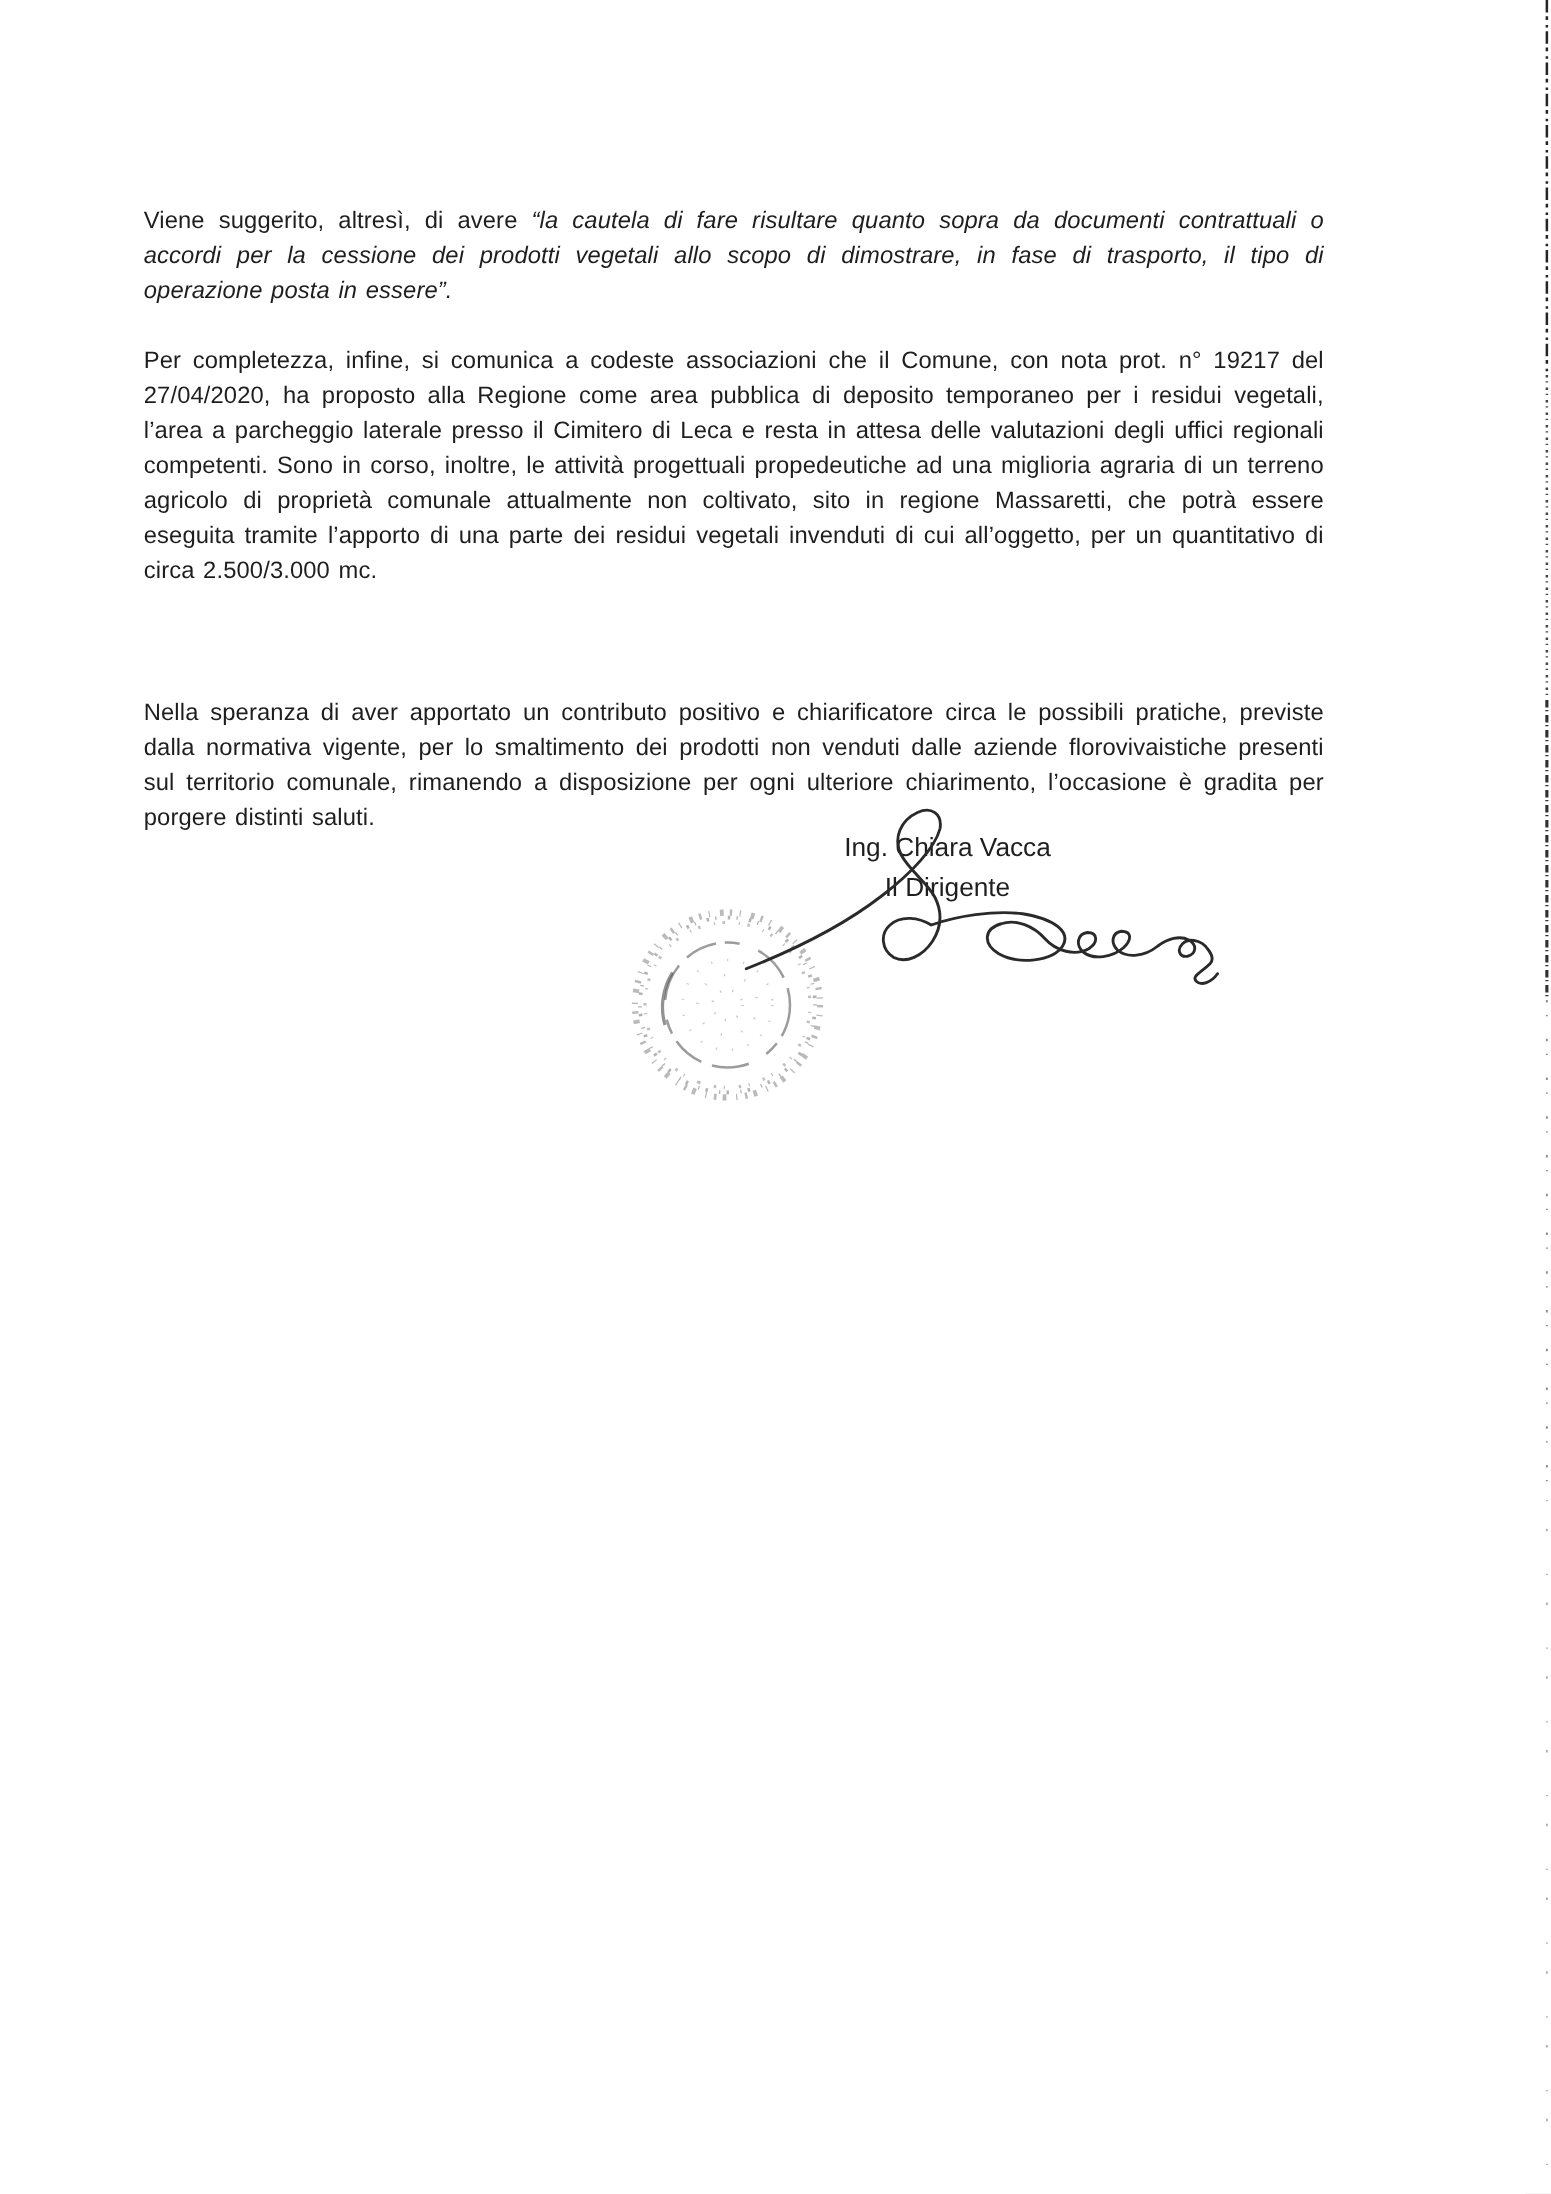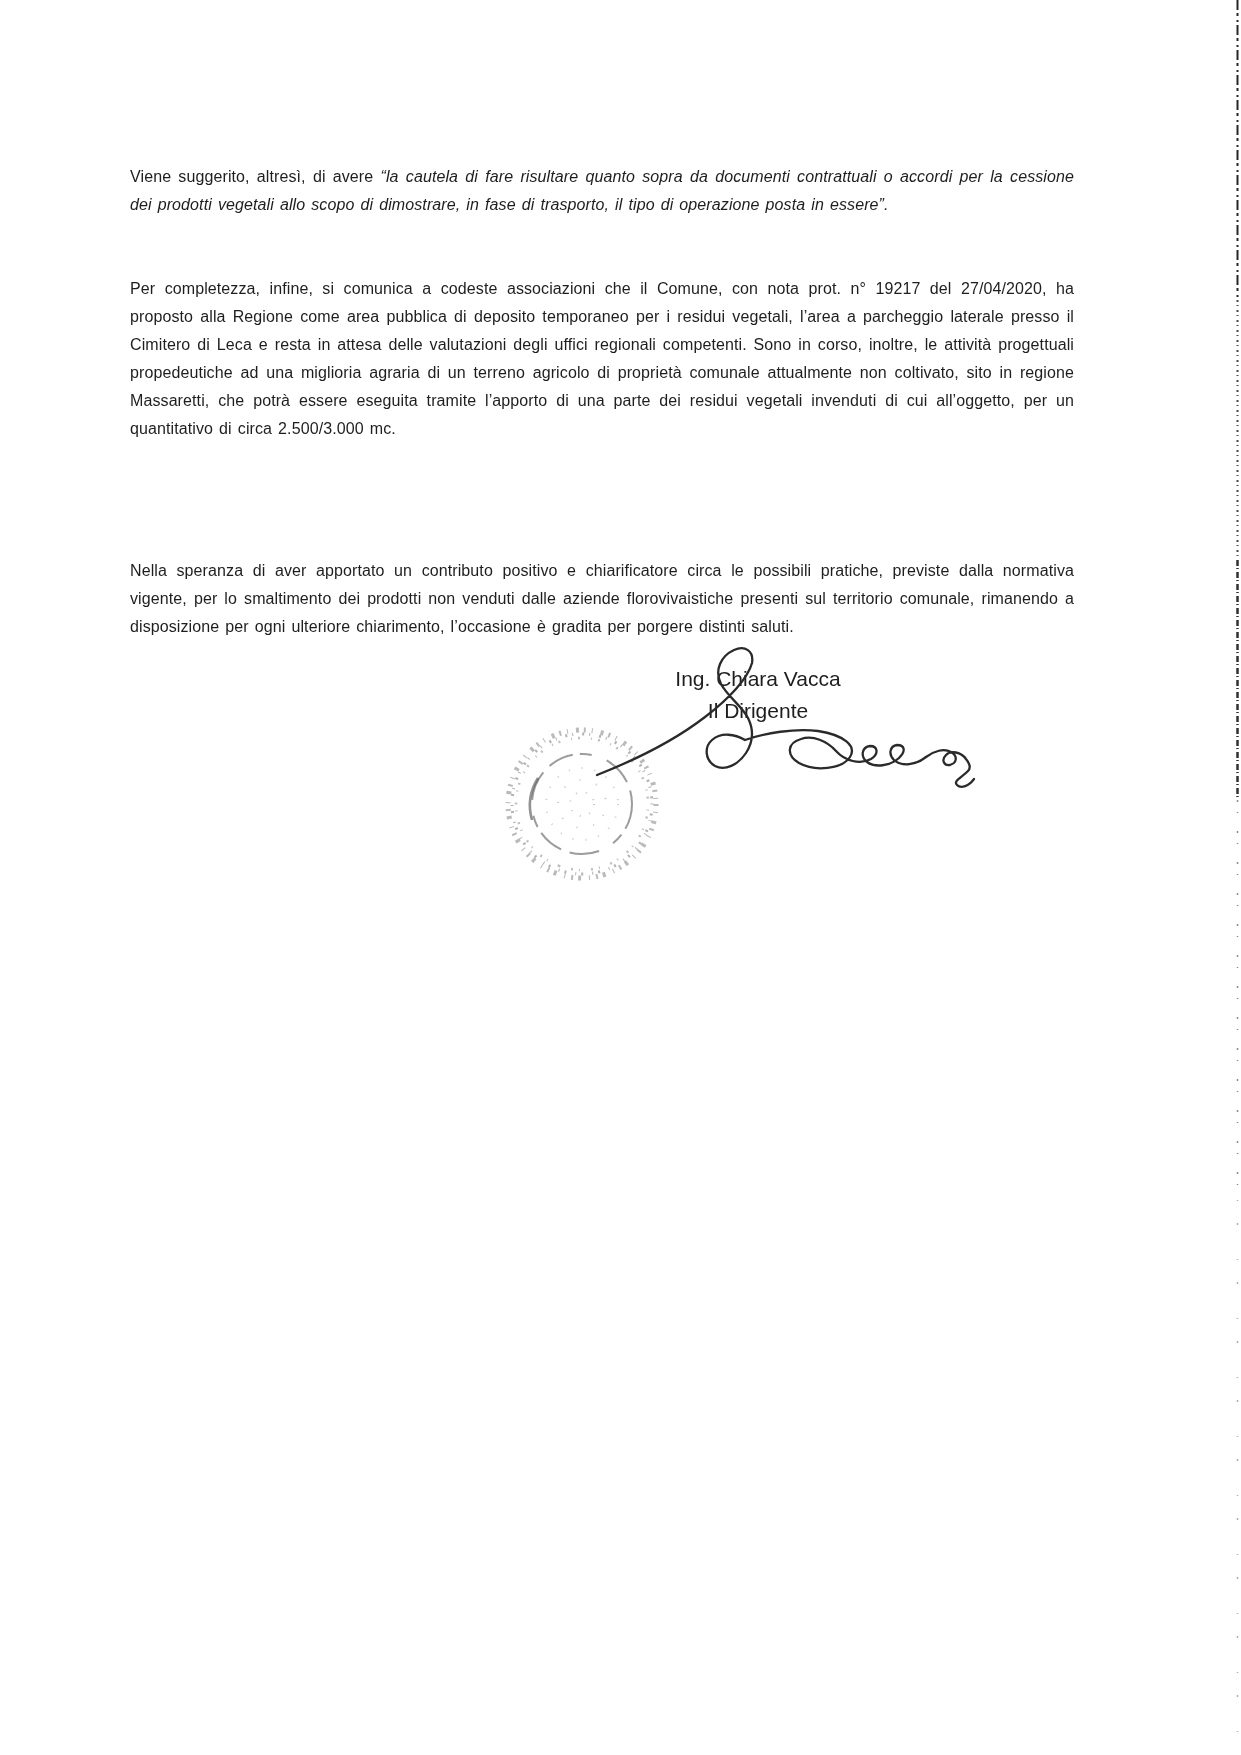--- a/index.html
+++ b/index.html
@@ -12,24 +12,24 @@
     width: 1241px;
     height: 1755px;
     margin: 0 auto;
     background: #ffffff;
     overflow: hidden;
     font-family: "Liberation Sans", sans-serif;
     color: #1e1e1e;
   }
   .para {
     position: absolute;
-    left: 130px;
+    left: 115px;
     width: 944px;
     margin: 0;
-    font-size: 16px;
+    font-size: 19px;
     line-height: 28px;
     text-align: justify;
     letter-spacing: 0.1px;
     word-spacing: 1.5px;
   }
   .para.p1 { top: 163px; }
   .para.p2 { top: 275px; }
   .para.p3 { top: 531px; margin-top: 26px; }
   .para em {
     font-style: italic;

